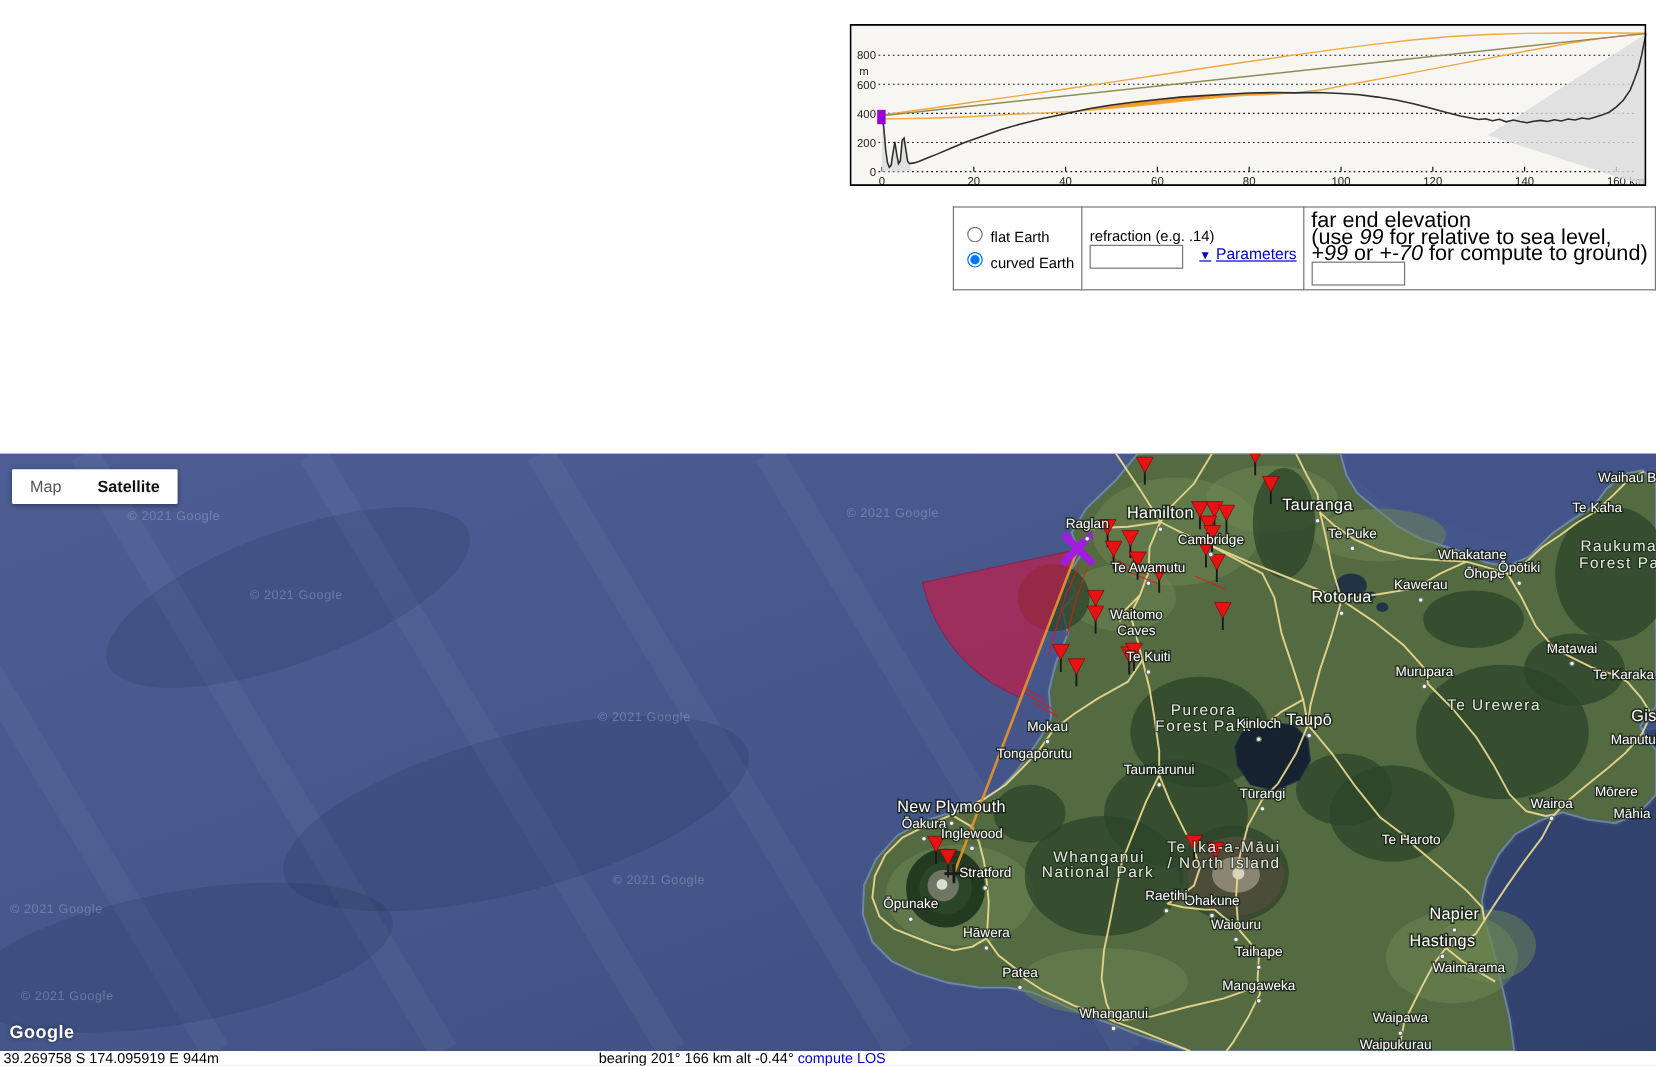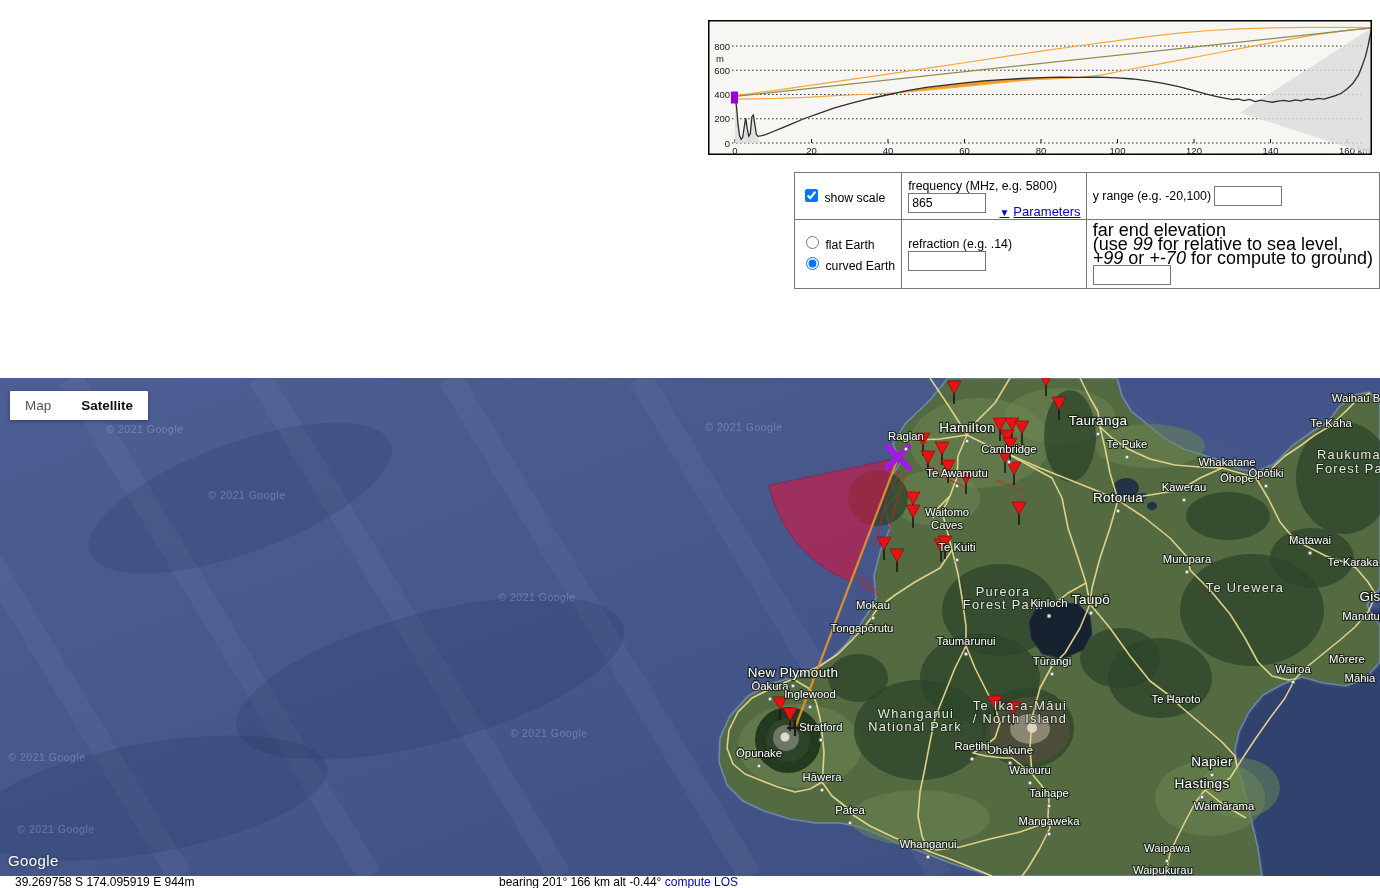--- a/index.html
+++ b/index.html
@@ -26,35 +26,35 @@
   .reset-cell{text-align:center;}
   .fe{font-size:18px;line-height:14px;white-space:nowrap;}
   
   .map{position:absolute;left:0;top:378px;width:1380px;height:498px;overflow:hidden;background:#8b5cf6;}
   .map svg{display:block;}
   .map-control{position:absolute;left:10px;top:13px;height:29px;display:flex;background:#fff;
        box-shadow:0 1px 4px rgba(0,0,0,.35);border-radius:1px;z-index:5;}
   .mc-btn{padding:0 15px;font-size:13.5px;line-height:29px;color:#565656;cursor:pointer;}
   .mc-btn.active{font-weight:bold;color:#111;}
   .google-logo{position:absolute;left:8px;bottom:7px;z-index:5;color:#fff;font-size:15px;
-       font-weight:normal;letter-spacing:.4px;text-shadow:0 0 3px rgba(0,0,0,.55);}
+       font-weight:bold;letter-spacing:.4px;text-shadow:0 0 3px rgba(0,0,0,.55);}
   
   text{font-family:"Liberation Sans",sans-serif;}
   .lb2{font-size:11.3px;fill:#ffffff;stroke:rgba(22,30,22,.85);stroke-width:2.2px;
        paint-order:stroke;text-anchor:middle;}
   .lb3{font-size:13.5px;fill:#ffffff;stroke:rgba(22,30,22,.85);stroke-width:2.6px;
        paint-order:stroke;text-anchor:middle;letter-spacing:.3px;}
   .lb4{font-size:12.8px;fill:#e4e9de;stroke:rgba(22,30,22,.6);stroke-width:2px;
        paint-order:stroke;text-anchor:middle;letter-spacing:1.3px;}
   .wm{font-size:10.5px;fill:rgba(205,220,245,.30);text-anchor:middle;letter-spacing:.5px;}
   .ax{font-size:9.5px;fill:#222;}
   
   .status{position:absolute;left:0;top:876px;width:1380px;height:12px;background:#fff;
        font-size:12px;line-height:12px;}
-  .status .coords{position:absolute;left:15px;top:0;}
+  .status .coords{position:absolute;left:3px;top:0;}
   .status .bearing{position:absolute;left:499px;top:0;}
   .status a{text-decoration:none;}
 </style>
 </head>
 <body>
 
 <div class="chart" id="chart"><svg width="664" height="135">
       <rect x="0" y="0" width="664" height="135" fill="#f7f6f3"></rect>
       <text x="22" y="126.5" text-anchor="end" class="ax">0</text>
       <line x1="24" y1="98.75" x2="656" y2="98.75" stroke="#1a1a1a" stroke-width="0.9" stroke-dasharray="1.5,2.5"></line>
@@ -96,36 +96,20 @@
       <rect x="23" y="71.53125" width="7" height="12" fill="#9900d8"></rect>
       <rect x="0.75" y="0.75" width="662.5" height="133.5" fill="none" stroke="#000" stroke-width="1.5"></rect>
     </svg></div>
 
 <div class="params-toggle">
   <a href="#"><span class="tri">▼</span><span>Parameters</span></a>
 </div>
 
 <table class="params">
   <tbody>
-      <tr class="r1">
-    <td class="c1">
-      <label>
-        <input type="checkbox" checked="checked" style="">
-        <span>show scale</span>
-      </label>
-    </td>
-    <td class="c2">
-      <div>frequency (MHz, e.g. 5800)</div>
-      <input type="text" style="width: 70px;" value="865">
-    </td>
-    <td class="c3">
-      <span class="inline-label">y range (e.g. -20,100)</span>
-      <input type="text" style="width: 60px;">
-    </td>
-  </tr>
   <tr class="r2">
     <td class="c1">
       <label>
         <input type="radio" name="earth" style="">
         <span>flat Earth</span>
       </label>
       <label>
         <input type="radio" name="earth" checked="checked" style="">
         <span>curved Earth</span>
       </label>

